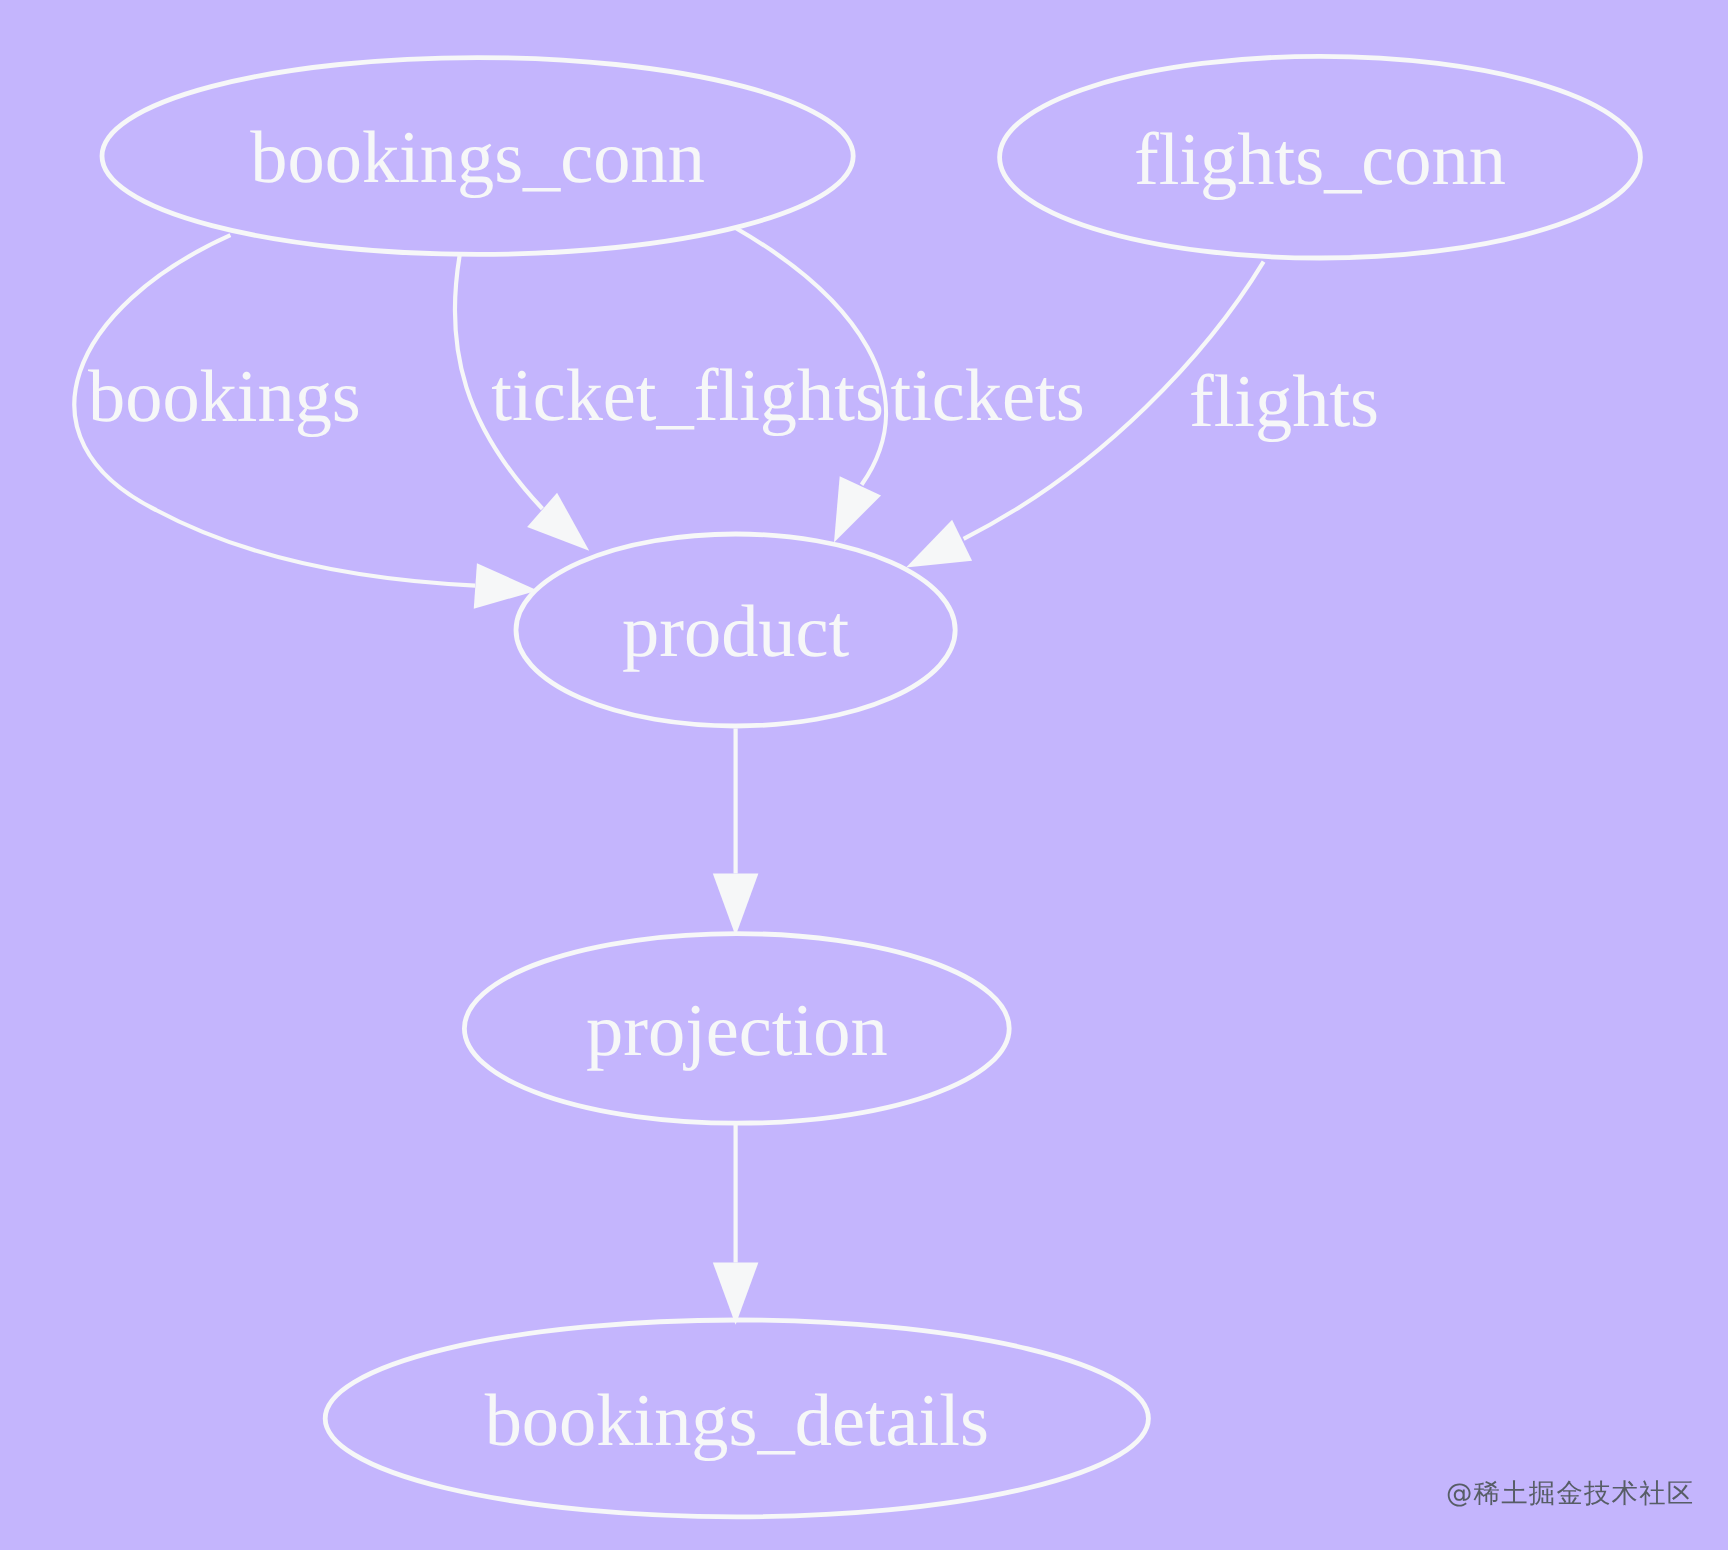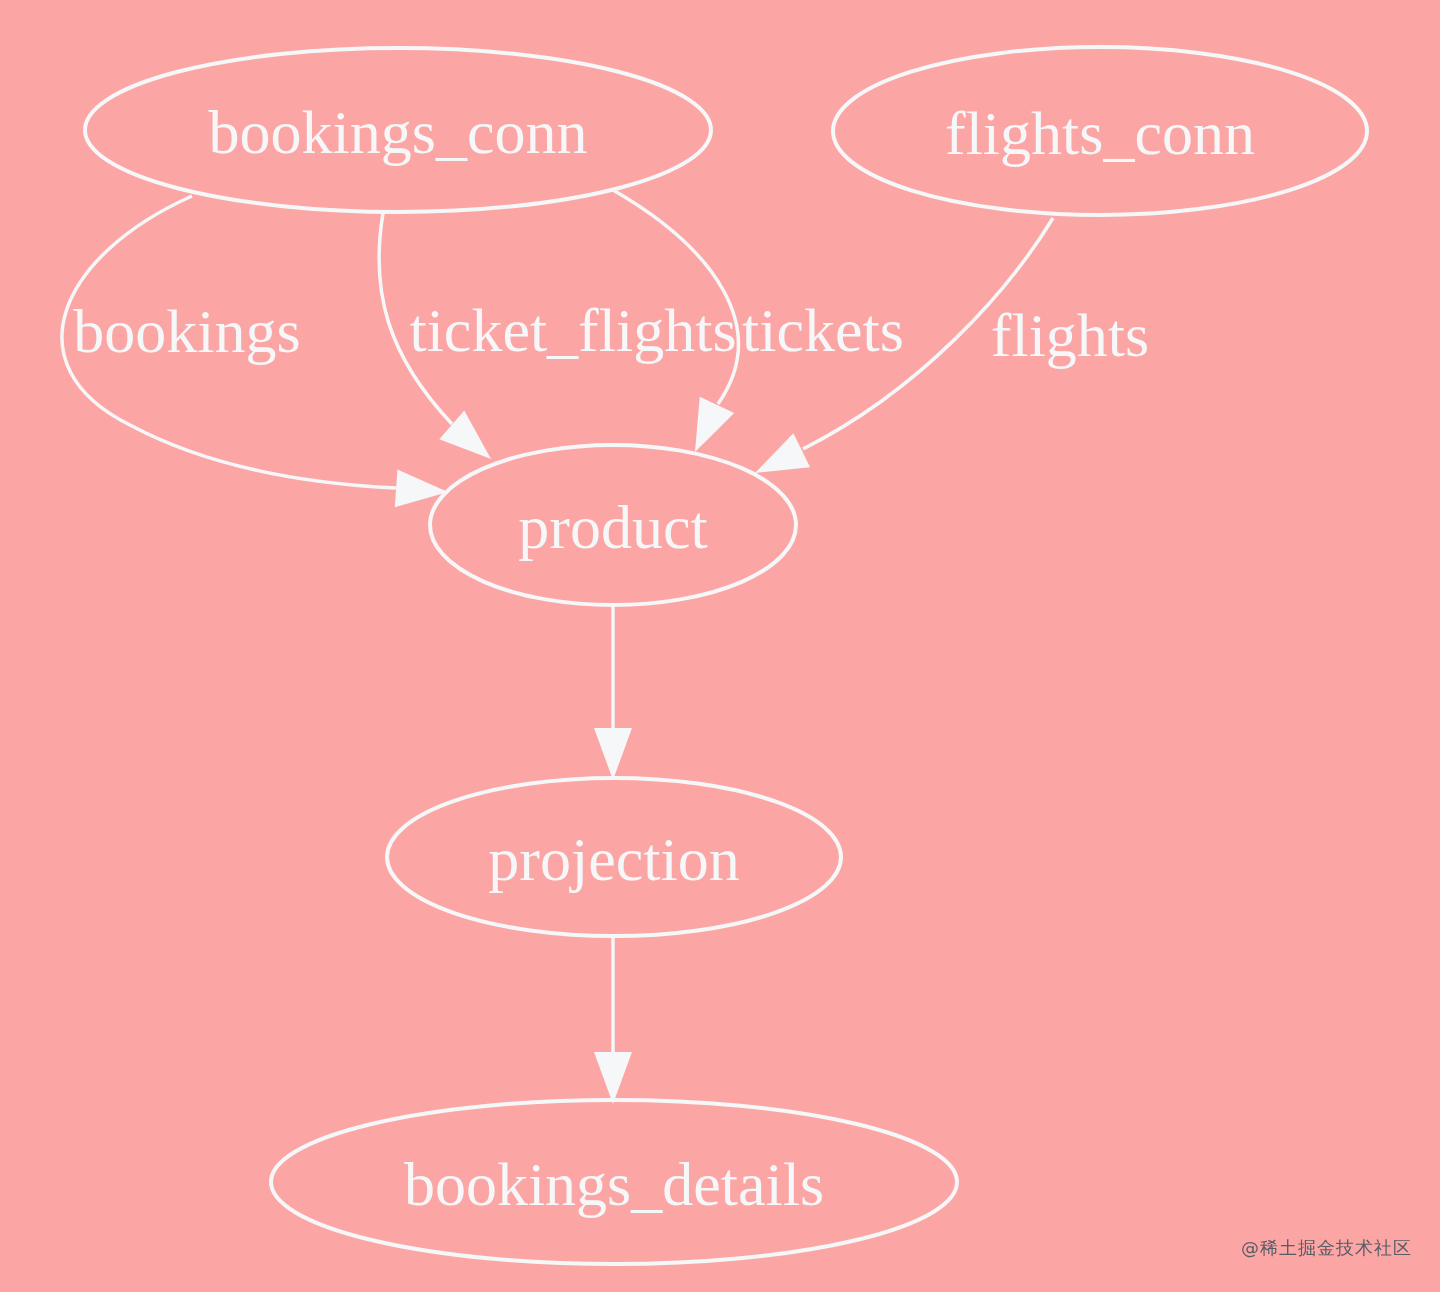--- a/index.html
+++ b/index.html
@@ -23,30 +23,30 @@
     display: block;
   }
   svg.diagram text {
     font-family: "Liberation Serif", "DejaVu Serif", serif;
   }
   .watermark {
     position: absolute;
     right: 28px;
     bottom: 32px;
     font-family: "DejaVu Sans", "Liberation Sans", sans-serif;
-    font-size: 18px;
+    font-size: 22px;
     color: #575d66;
     letter-spacing: 1px;
     white-space: nowrap;
   }
 </style>
 </head>
 <body style="background: rgb(25, 29, 38);">
 
-<div class="stage" style="background: #fca5a5;">
+<div class="stage" style="background: #c4b5fd;">
   <svg class="diagram" width="1440" height="1292" viewBox="0 0 1440 1292">
       <path d="M 192 196 C 60 255, 10 365, 130 425 C 214 470, 314 484, 396 488" fill="none" stroke="#f6f7f8" stroke-width="3.5" stroke-linecap="butt"></path>
       <polygon points="448,492 394.8012963853508,507.32638032024215 397.4520423876275,469.4189464103688" fill="#f6f7f8"></polygon>
       <path d="M 383 213 C 370 292, 388 356, 452 424" fill="none" stroke="#f6f7f8" stroke-width="3.5" stroke-linecap="butt"></path>
       <polygon points="491,459 439.2899802775962,439.2244125167263 464.22022337923545,410.545448468261" fill="#f6f7f8"></polygon>
       <path d="M 613 190 C 712 247, 772 327, 718 404" fill="none" stroke="#f6f7f8" stroke-width="3.5" stroke-linecap="butt"></path>
       <polygon points="695,452 699.75630165682,396.8422481010209 734.1959975642127,412.90174204716755" fill="#f6f7f8"></polygon>
       <path d="M 1053 218 C 1008 292, 920 390, 803 449" fill="none" stroke="#f6f7f8" stroke-width="3.5" stroke-linecap="butt"></path>
       <polygon points="755,473 793.4082386185642,433.12761348728384 810.0663421965492,467.28178724665213" fill="#f6f7f8"></polygon>
       <path d="M 613 607 L 613 728" fill="none" stroke="#f6f7f8" stroke-width="3.5" stroke-linecap="butt"></path>

